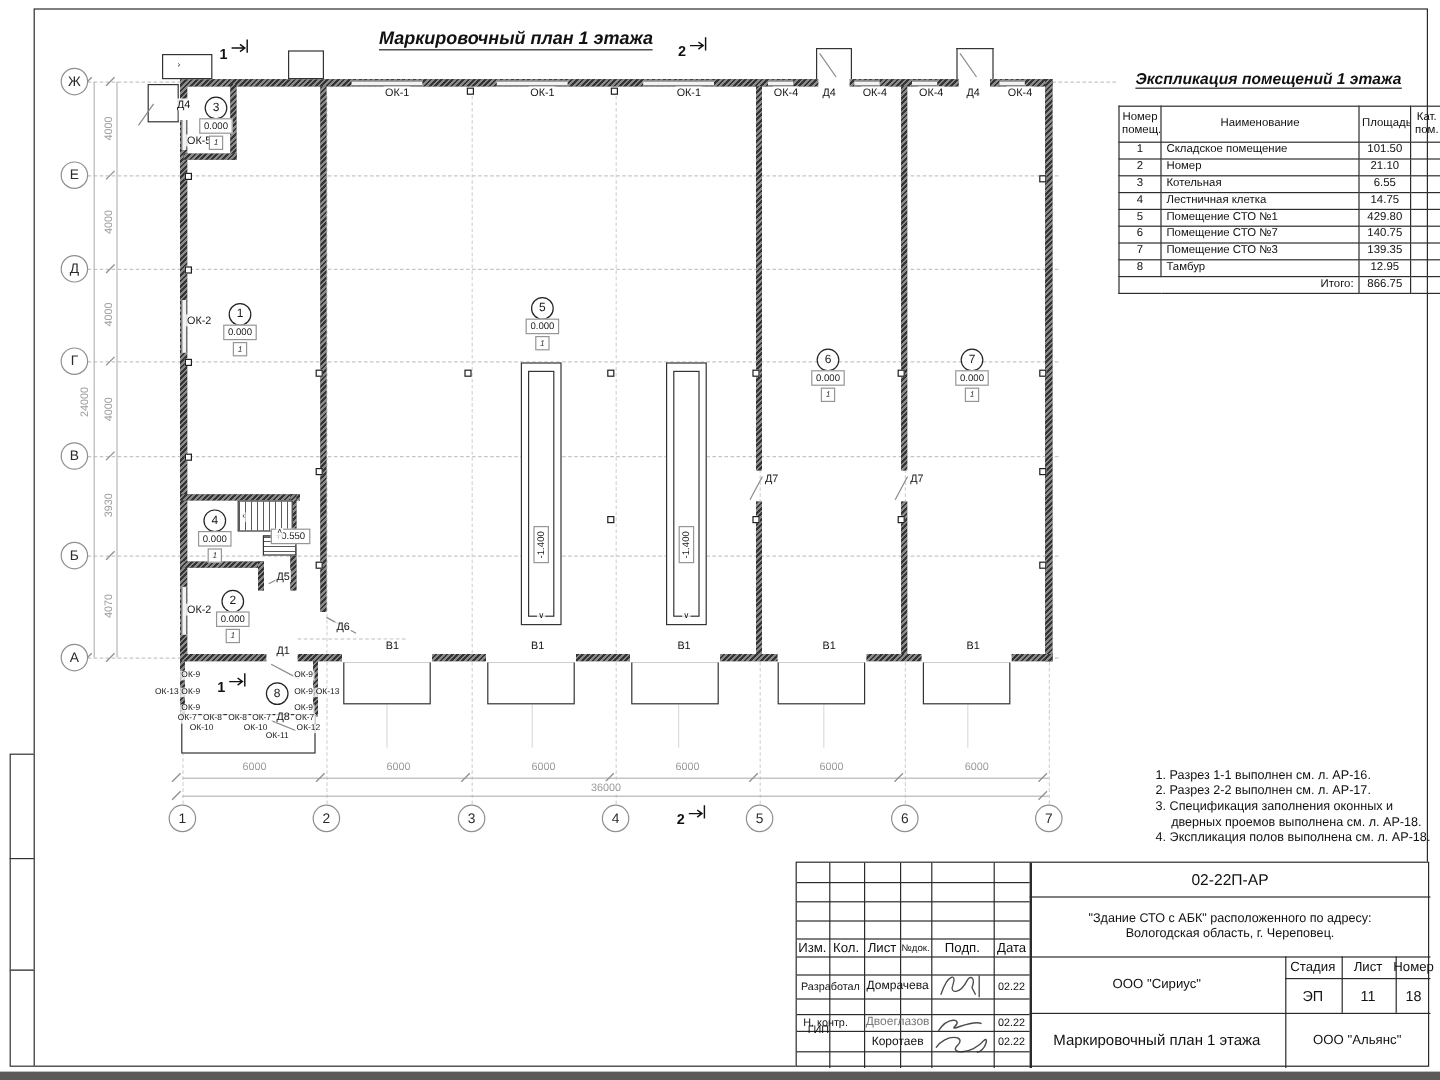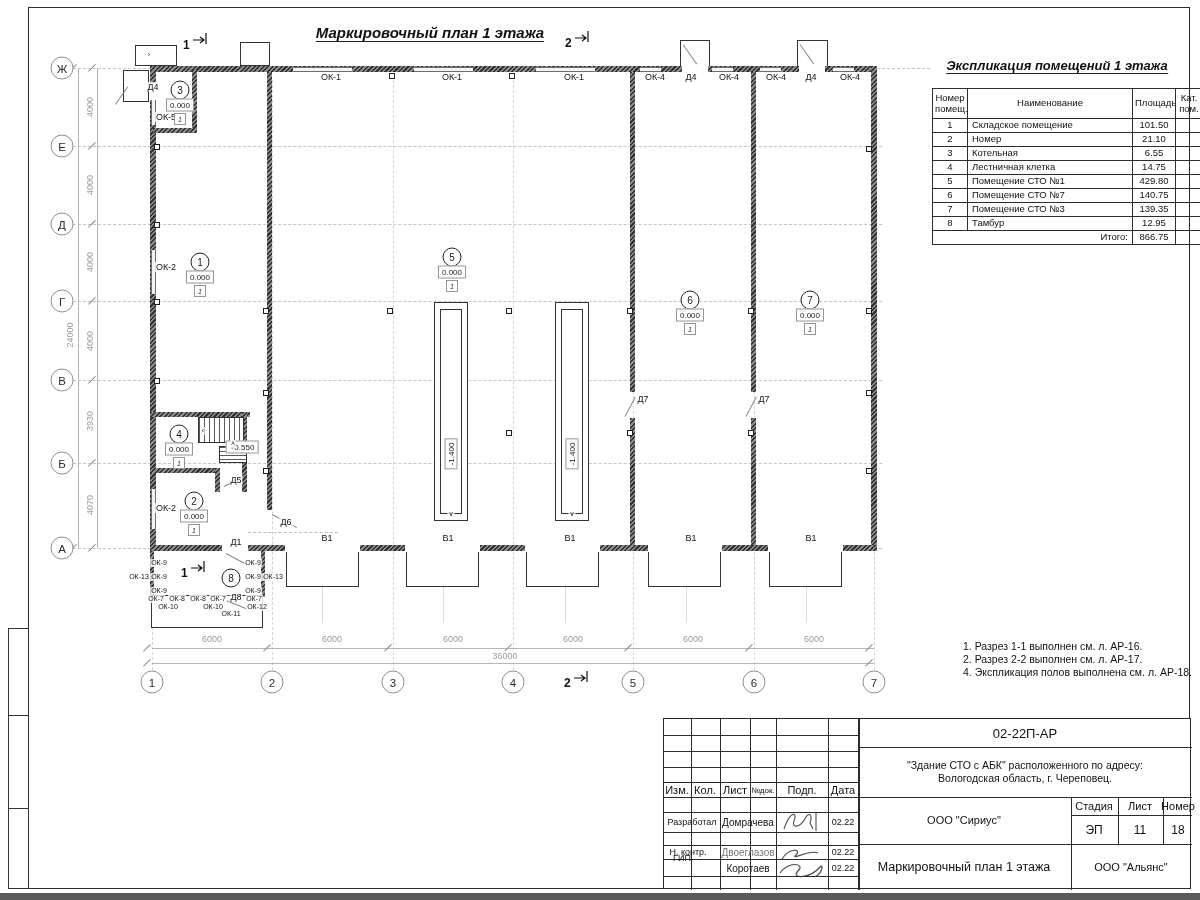--- a/index.html
+++ b/index.html
@@ -385,20 +385,21 @@
           <td>866.75</td>
           <td></td>
         </tr>
       </tbody>
     </table>
   </div>
 
   <div id="notes">
       <div>1. Разрез 1-1 выполнен см. л. АР-16.</div>
       <div>2. Разрез 2-2 выполнен см. л. АР-17.</div>
+      <div>3. Спецификация заполнения оконных и дверных проемов выполнена см. л. АР-18.</div>
       <div>4. Экспликация полов выполнена см. л. АР-18.</div>
     </div>
 
   <div id="tb">
 
     <div class="l" style="left:27px;top:0;width:1px;height:171px;"></div>
     <div class="l" style="left:56px;top:0;width:1px;height:171px;"></div>
     <div class="l" style="left:86px;top:0;width:1px;height:171px;"></div>
     <div class="l" style="left:112px;top:0;width:1px;height:171px;"></div>
     <div class="l" style="left:164px;top:0;width:1px;height:171px;"></div>

